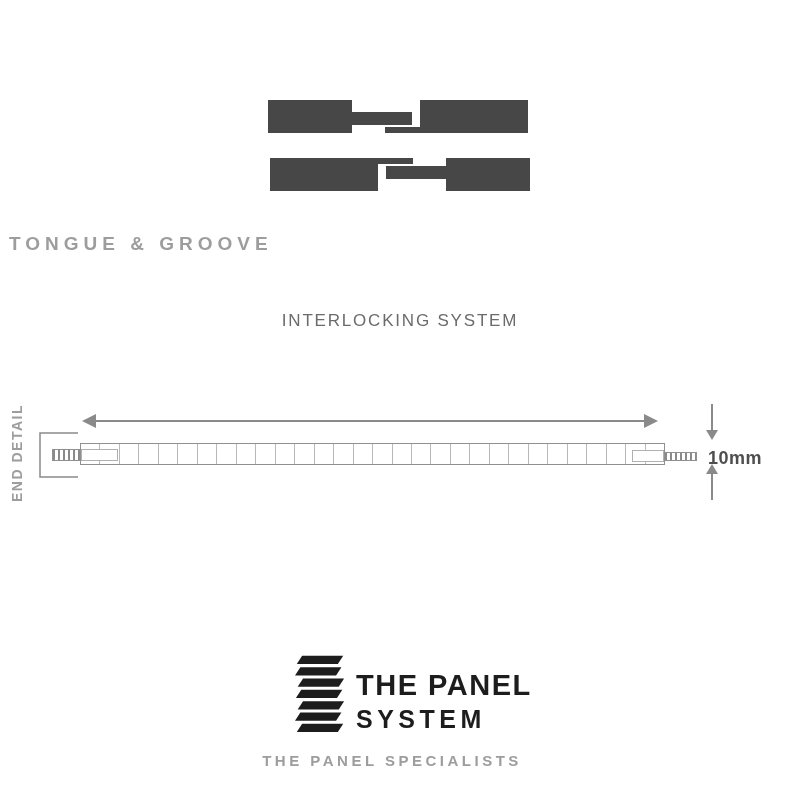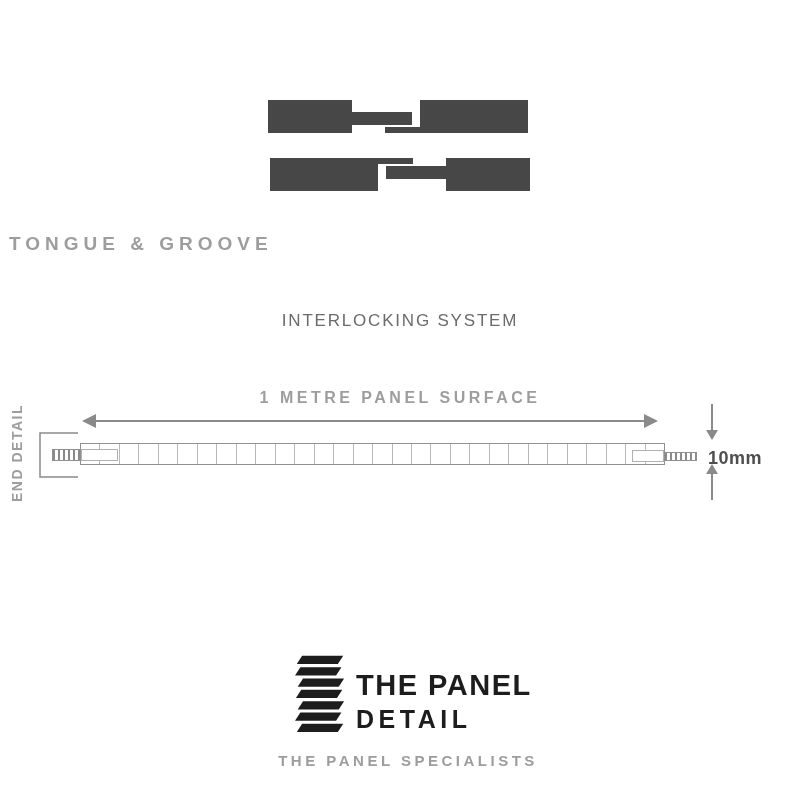--- a/index.html
+++ b/index.html
@@ -54,42 +54,41 @@
     letter-spacing:0.5px;
   }
   .overlay{left:0;top:0;width:800px;height:800px;pointer-events:none;}
   .logo-icon{left:295px;top:652px;width:50px;height:88px;}
   .brand-name{
     left:356px;top:668px;width:200px;color:var(--brand-black);font-weight:bold;
   }
   .brand-line1{font-size:29px;letter-spacing:1.5px;line-height:34px;}
   .brand-line2{font-size:25px;letter-spacing:4.5px;line-height:34px;}
   .tagline{
-    left:16px;top:752px;width:784px;text-align:center;
+    left:0;top:752px;width:784px;text-align:center;
     font-size:15px;font-weight:bold;letter-spacing:3.5px;color:var(--text-gray);
   }
 </style>
 </head>
 <body>
 
 <div class="canvas">
 
   <svg class="abs tg-illustration" viewBox="0 0 270 100">
     <path d="M4,1 H88 V13 H148 V26 H88 V34 H4 Z" fill="#474747"></path>
     <path d="M156,1 H264 V34 H121 V28 H156 Z" fill="#474747"></path>
     <g transform="translate(2,58)">
       <path d="M4,1 H147 V7 H112 V34 H4 Z" fill="#474747"></path>
       <path d="M180,1 H264 V34 H180 V22 H120 V9 H180 Z" fill="#474747"></path>
     </g>
   </svg>
 
   <div class="abs title">TONGUE &amp; GROOVE</div>
   <div class="abs subtitle">INTERLOCKING SYSTEM</div>
 
-  <div class="abs surface-label">1 METRE PANEL SURFACE</div>
 
   <div class="abs panel">
     <div class="segments">
         <div class="seg"></div>
         <div class="seg"></div>
         <div class="seg"></div>
         <div class="seg"></div>
         <div class="seg"></div>
         <div class="seg"></div>
         <div class="seg"></div>
@@ -151,18 +150,18 @@
     <polygon transform="translate(-2,12.7)" points="8,0 54,0 48,9.2 2,9.2" fill="#1d1d1d"></polygon>
     <polygon transform="translate(1,25.4)" points="8,0 54,0 48,9.2 2,9.2" fill="#1d1d1d"></polygon>
     <polygon transform="translate(-1,38.1)" points="8,0 54,0 48,9.2 2,9.2" fill="#1d1d1d"></polygon>
     <polygon transform="translate(1,50.8)" points="8,0 54,0 48,9.2 2,9.2" fill="#1d1d1d"></polygon>
     <polygon transform="translate(-2,63.5)" points="8,0 54,0 48,9.2 2,9.2" fill="#1d1d1d"></polygon>
     <polygon transform="translate(0,76.2)" points="8,0 54,0 48,9.2 2,9.2" fill="#1d1d1d"></polygon>
   </svg>
 
   <div class="abs brand-name">
     <div class="brand-line1">THE PANEL</div>
-    <div class="brand-line2">DETAIL</div>
+    <div class="brand-line2">SYSTEM</div>
   </div>
 
   <div class="abs tagline">THE PANEL SPECIALISTS</div>
 
 </div>
 
 </body></html>

